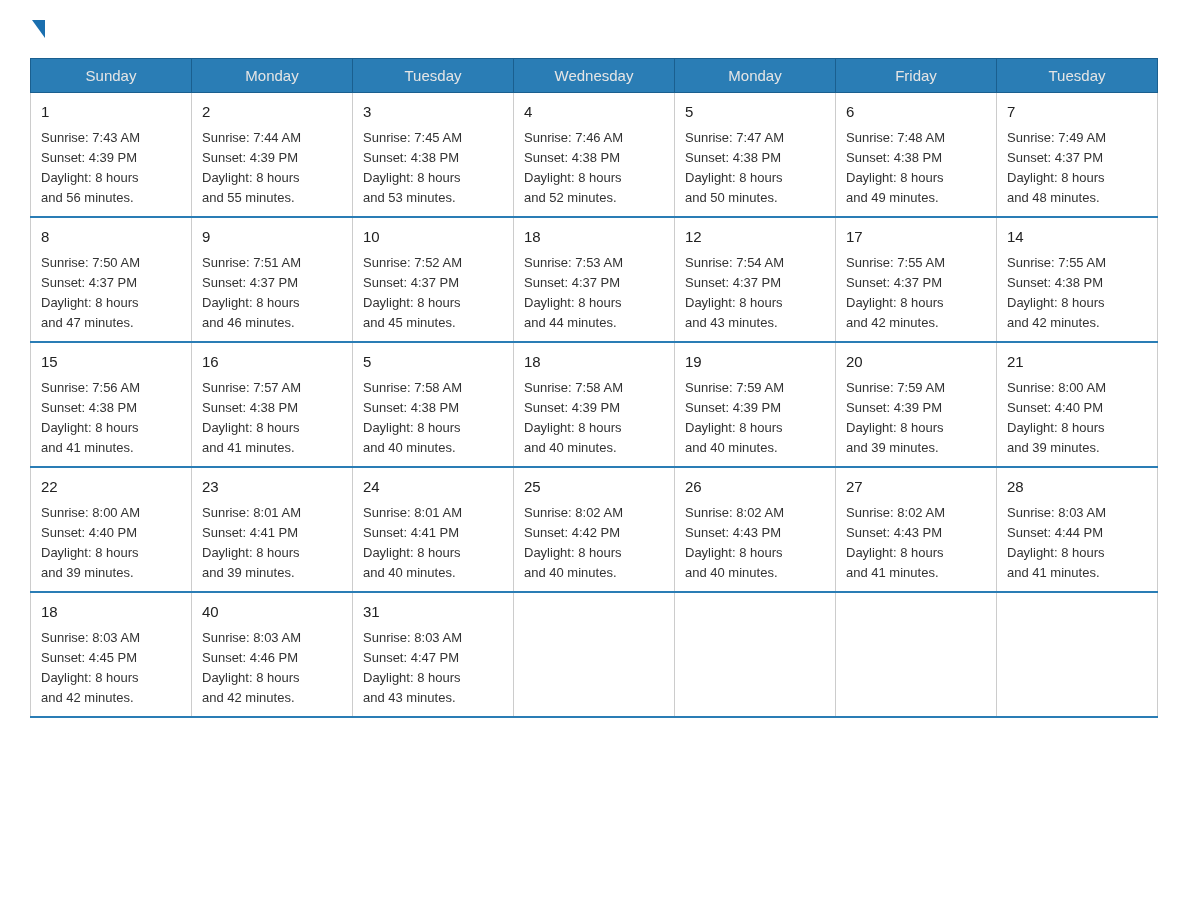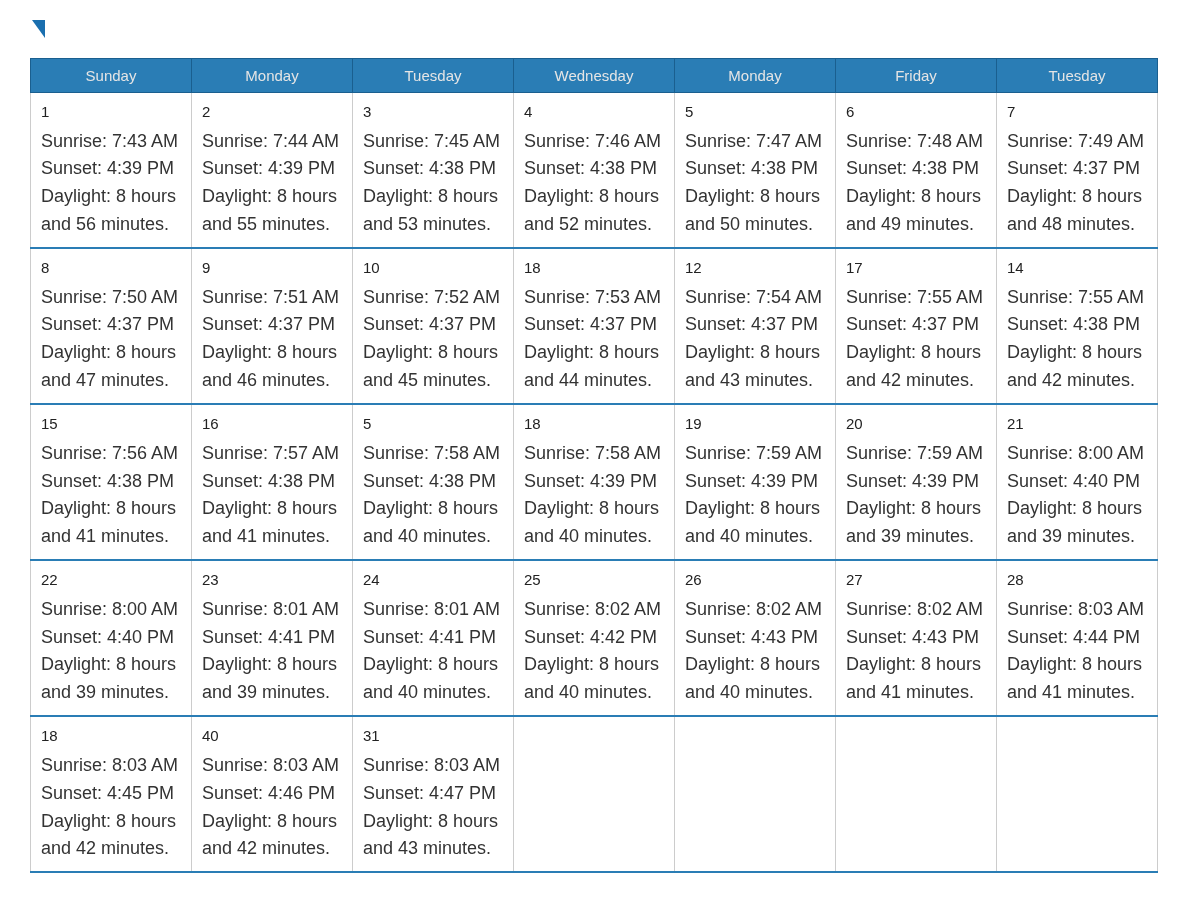--- a/index.html
+++ b/index.html
@@ -62,21 +62,21 @@
       border-bottom: 2px solid #2a7db5;
     }
     .day-num {
       font-size: 15px;
       font-weight: normal;
       margin-bottom: 4px;
       color: #222;
     }
     .day-info {
       color: #333;
-      font-size: 18px;
+      font-size: 13px;
       line-height: 1.55;
     }
     .empty-cell {
       background: #fff;
     }
   </style>
 </head>
 <body>
 
 <div class="header">

